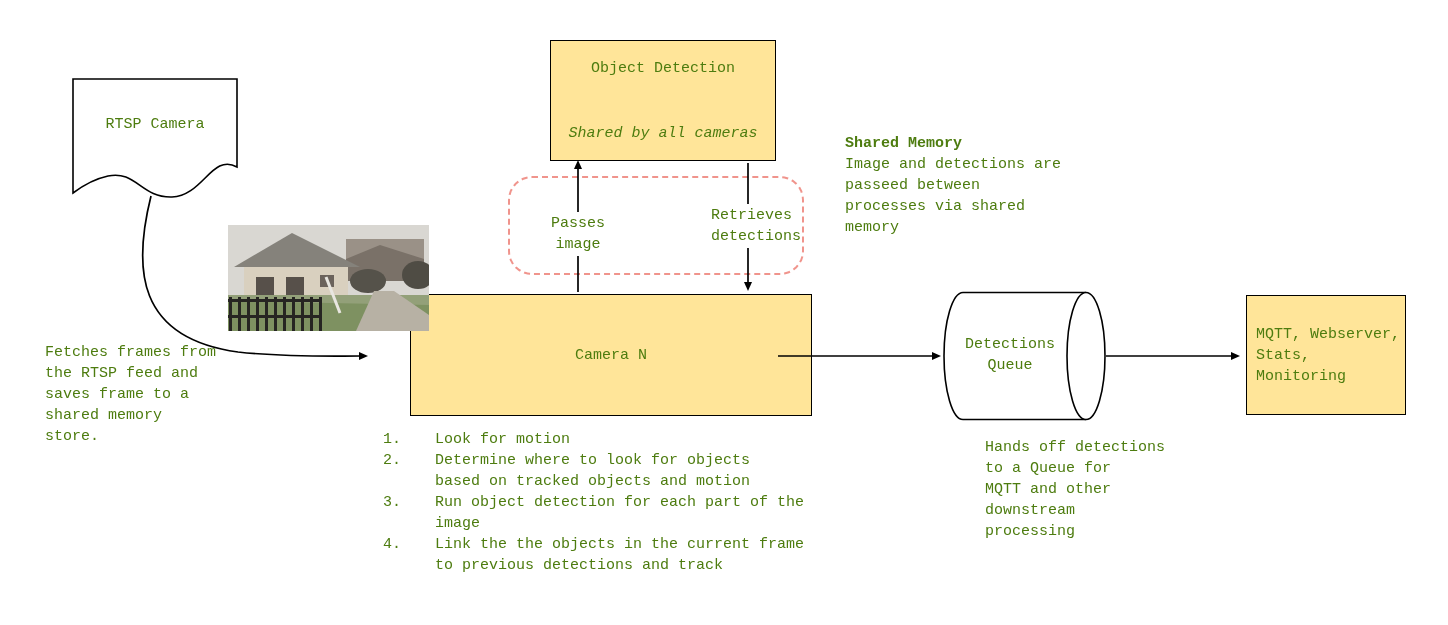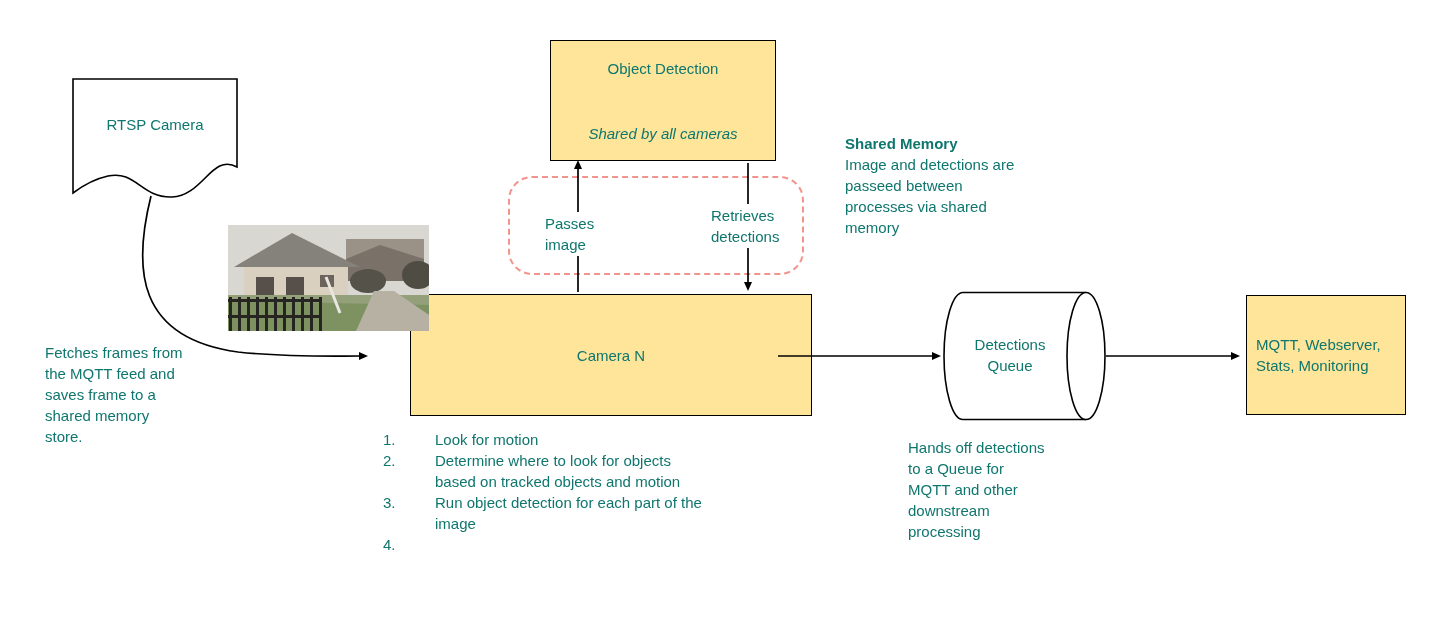--- a/index.html
+++ b/index.html
@@ -1,20 +1,20 @@
 <!DOCTYPE html>
 <html><head>
 <meta charset="utf-8">
 <style>
   * { box-sizing: border-box; }
   body { margin: 0; background: #fff; }
   .canvas {
     position: relative; width: 1448px; height: 625px;
-    background: #fff; color: #0f766e; overflow: hidden;
-    font-family: Liberation Sans, sans-serif;
+    background: #fff; color: #4d7c0f; overflow: hidden;
+    font-family: Liberation Mono, monospace;
     font-size: 15px;
     padding-left: 12px;
   }
   svg.layer { position: absolute; left: 0; top: 0; pointer-events: none; }
   #shapes { z-index: 1; }
   #arrows { z-index: 3; }
 
   .node {
     position: absolute; z-index: 2;
     background: #ffe599; border: 1.6px solid #000;
@@ -33,29 +33,29 @@
     border: 2.5px dashed #f0948c; border-radius: 24px;
     background: transparent;
   }
 
   .shape-label { position: absolute; z-index: 2; text-align: center; line-height: 21px; }
   #rtsp-label  { left: 73px;  top: 114px; width: 164px; }
   #queue-label { left: 948px; top: 334px; width: 124px; }
 
   .flow-label {
     position: absolute; z-index: 4; background: #fff;
-    line-height: 21px; padding: 1px 2px;
+    text-align: center; line-height: 21px; padding: 1px 2px;
   }
   #passes-label    { left: 543px; top: 212px; width: 70px; }
   #retrieves-label { left: 709px; top: 204px; width: 80px; }
 
   .note { position: absolute; z-index: 2; line-height: 21px; }
   #fetch-note  { left: 45px;  top: 342px; width: 190px; }
   #shared-note { left: 845px; top: 133px; width: 220px; }
-  #queue-note  { left: 908px; top: 437px; width: 190px; }
+  #queue-note  { left: 985px; top: 437px; width: 190px; }
 
   .pre { white-space: pre-line; }
   .italic { font-style: italic; margin-top: 44px; }
   .bold { font-weight: bold; }
 
   #steps { position: absolute; z-index: 2; left: 383px; top: 429px; width: 430px; line-height: 21px; }
   .step { display: flex; }
   .step .num { flex: 0 0 52px; }
   .step .txt { flex: 1; }
 
@@ -125,21 +125,21 @@
       </g>
     </svg>
   </div>
 
   <div class="flow-label pre" id="passes-label">Passes
 image</div>
   <div class="flow-label pre" id="retrieves-label">Retrieves
 detections</div>
 
   <div class="note pre" id="fetch-note">Fetches frames from
-the MQTT feed and
+the RTSP feed and
 saves frame to a
 shared memory
 store.</div>
 
   <div class="note" id="shared-note">
     <div class="bold">Shared Memory</div>
     <div class="pre">Image and detections are
 passeed between
 processes via shared
 memory</div>
@@ -161,20 +161,22 @@
       <span class="txt pre">Determine where to look for objects
 based on tracked objects and motion</span>
     </div>
     <div class="step">
       <span class="num">3.</span>
       <span class="txt pre">Run object detection for each part of the
 image</span>
     </div>
     <div class="step">
       <span class="num">4.</span>
+      <span class="txt pre">Link the the objects in the current frame
+to previous detections and track</span>
     </div>
   </div>
 
   <svg id="arrows" class="layer" width="1448" height="625" viewBox="0 0 1448 625">
     <defs>
       <marker id="arrow" markerWidth="9" markerHeight="8" refX="1" refY="4" orient="auto" markerUnits="userSpaceOnUse">
         <path d="M0,0 L9,4 L0,8 Z" fill="#000000"></path>
       </marker>
     </defs>
     <path d="M 151 196 C 133 268 136 338 238 352 C 282 357 322 356 360 356" fill="none" stroke="#000000" stroke-width="1.7" marker-end="url(#arrow)"></path>

